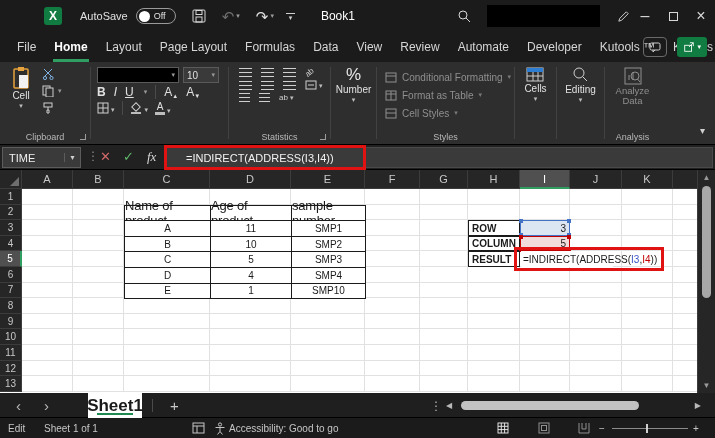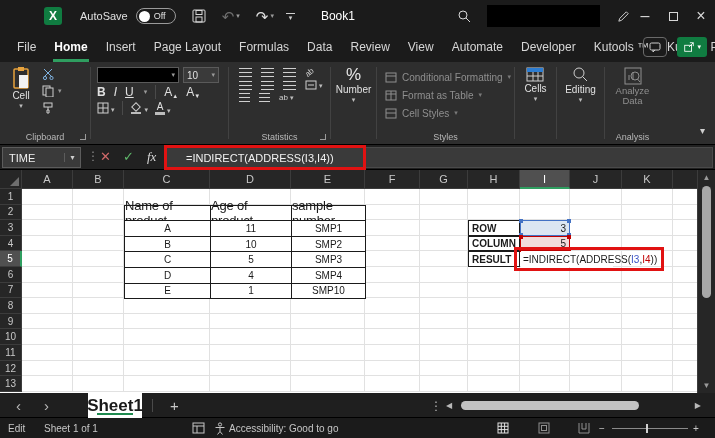--- a/index.html
+++ b/index.html
@@ -243,26 +243,26 @@
       <div class="winbtn">
           <div class="max-box"></div>
         </div>
       <div class="winbtn" style="font-size:16px;">×</div>
     </div>
   </div>
 
   <div class="ribbon-tabs" id="ribbon-tabs">
       <div class="rtab">File</div>
       <div class="rtab active">Home</div>
-      <div class="rtab">Insert</div>
+      <div class="rtab">Layout</div>
       <div class="rtab">Page Layout</div>
       <div class="rtab">Formulas</div>
       <div class="rtab">Data</div>
+      <div class="rtab">View</div>
       <div class="rtab">Review</div>
-      <div class="rtab">View</div>
       <div class="rtab">Automate</div>
       <div class="rtab">Developer</div>
       <div class="rtab">Kutools ™</div>
       <div class="rtab">Kutools Plus</div>
     </div>
   <div class="tabs-right">
     <div class="comment-btn">
       <svg width="12" height="11" viewBox="0 0 12 11">
         <rect x="1" y="1" width="10" height="7" rx="1.5" fill="none" stroke="#cfcfcf"></rect>
         <path d="M4 8l0 2 2-2" fill="none" stroke="#cfcfcf"></path>

